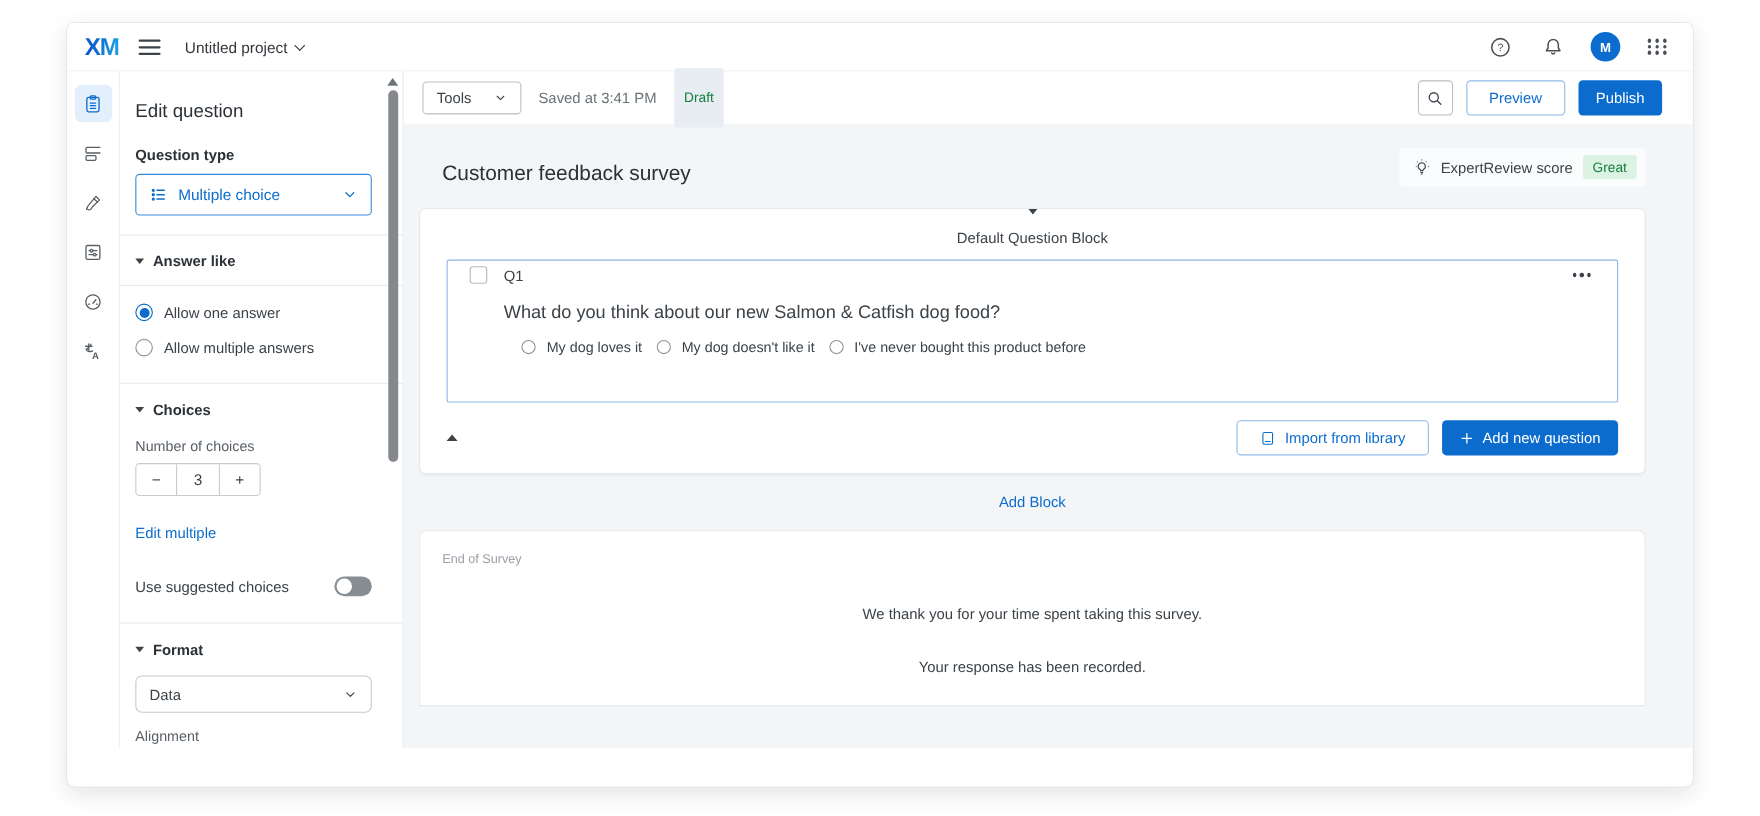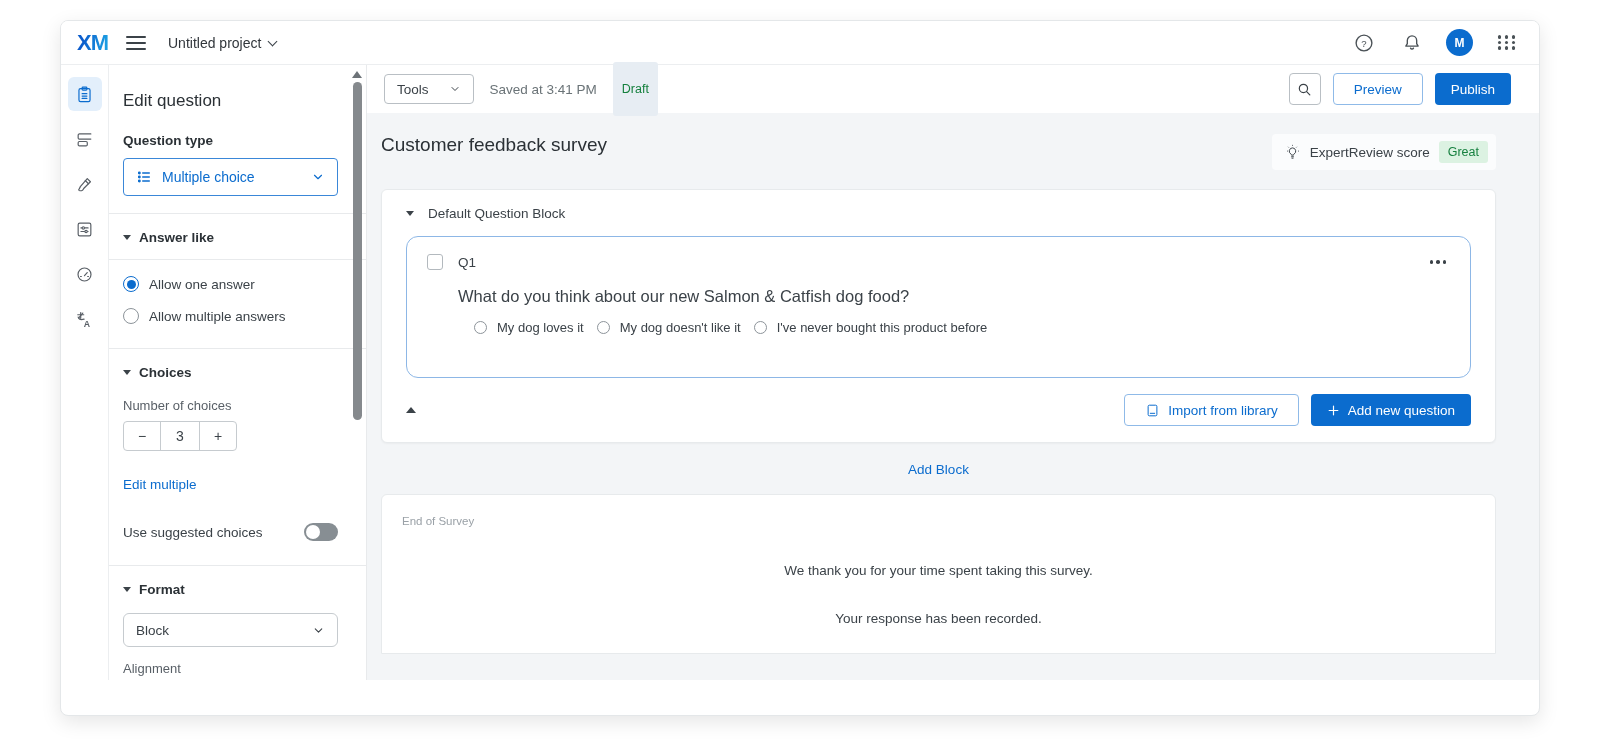--- a/index.html
+++ b/index.html
@@ -72,27 +72,27 @@
   .main { flex:1; display:flex; flex-direction:column; background:#f3f5f7; min-width:0; }
   .toolbar { height:48px; background:#fff; display:flex; align-items:center; padding:0 28px 0 17px; gap:16px; flex:none; }
   .tools-btn { height:30px; border:1px solid #b9bfc4; border-radius:4px; background:#fff; display:flex; align-items:center; gap:20px; padding:0 12px; font-size:13.5px; color:#3b4248; cursor:pointer; }
   .saved { font-size:13.5px; color:#6a7377; }
   .badge-draft { background:#e7edf3; color:#15803d; font-size:12.5px; padding:20px 9px; border-radius:3px; }
   .toolbar-right { margin-left:auto; display:flex; align-items:center; gap:12px; }
   .search-btn { width:32px; height:32px; border:1px solid #b9bfc4; border-radius:4px; background:#fff; display:flex; align-items:center; justify-content:center; cursor:pointer; }
   .btn-outline { height:32px; padding:0 20px; border:1px solid #8fbae8; border-radius:4px; background:#fff; color:#0b6cce; font-size:13.5px; display:flex; align-items:center; gap:8px; cursor:pointer; }
   .btn-primary { height:32px; padding:0 16px; border:none; border-radius:4px; background:#0b6cce; color:#fff; font-size:13.5px; display:flex; align-items:center; gap:8px; cursor:pointer; }
   .canvas { flex:1; padding:21px 43px 0 14px; overflow:hidden; }
-  .title-row { display:flex; align-items:flex-start; }
+  .title-row { display:flex; align-items:flex-end;margin-left:21px; }
   .survey-title { font-size:19px; color:#2b3136; }
   .er-chip { margin-left:auto; background:#fbfcfd; border-radius:4px; padding:7px 8px 7px 12px; display:flex; align-items:center; gap:9px; font-size:13.5px; color:#3b4248; }
   .badge-great { background:#dcf2e2; color:#178140; font-size:12.5px; padding:4px 9px; border-radius:3px; }
   .block-panel { margin-top:19px; background:#fff; border:1px solid #e7eaec; border-radius:6px; box-shadow:0 1px 2px rgba(0,0,0,.04); padding:0 24px; }
-  .block-head { height:46px; display:flex; align-items:center; gap:14px; font-size:13.5px; color:#3b4248; }
-  .qcard { border:1.5px solid #8db7e6; border-radius:12px; background:#fff; padding:17px 20px 42px; position:relative; cursor:pointer; }
+  .block-head { height:46px; display:flex; align-items:center; gap:14px; font-size:13.5px; color:#3b4248;flex-direction:column; }
+  .qcard { border:1.5px solid #8db7e6; border-radius:2px; background:#fff; padding:5px 20px 42px; position:relative; cursor:pointer; }
   .qtop { display:flex; align-items:center; gap:15px; }
   .checkbox { width:16px; height:16px; border:1.5px solid #b3b9be; border-radius:3px; background:#fff; cursor:pointer; flex:none; }
   .qid { font-size:13.5px; color:#3b4248; }
   .dots3 { margin-left:auto; display:flex; gap:3px; cursor:pointer; padding:4px; }
   .dots3 i { width:3.5px; height:3.5px; border-radius:50%; background:#3b4248; }
   .qtext { font-size:16.5px; color:#3b4248; margin:17px 0 0 31px; }
   .qchoices { margin:14px 0 0 47px; display:flex; flex-direction:row; gap:13px; }
   .qchoice { display:flex; align-items:center; gap:10px; font-size:13px; color:#3b4248; }
   .qradio { width:13px; height:13px; border-radius:50%; border:1.3px solid #8d949a; flex:none; }
   .block-foot { height:64px; display:flex; align-items:center; }
@@ -264,21 +264,21 @@
         </div>
 
         <div class="divider" style="margin-top:24px;"></div>
 
         <div class="sect-head">
           <span class="caret-down"></span>
           <span>Format</span>
         </div>
 
         <div class="select" style="margin-top:16px;">
-          <span class="grow">Block</span>
+          <span class="grow">Data</span>
           <svg class="s" width="13" height="13" viewBox="0 0 24 24">
             <path d="M6 9l6 6 6-6" fill="none" stroke="#3b4248" stroke-width="2" stroke-linecap="round" stroke-linejoin="round"></path>
           </svg>
         </div>
 
         <div class="sub-lbl" style="margin-top:14px;">Alignment</div>
         
       </div>
 
       <div class="panel-scroll">

